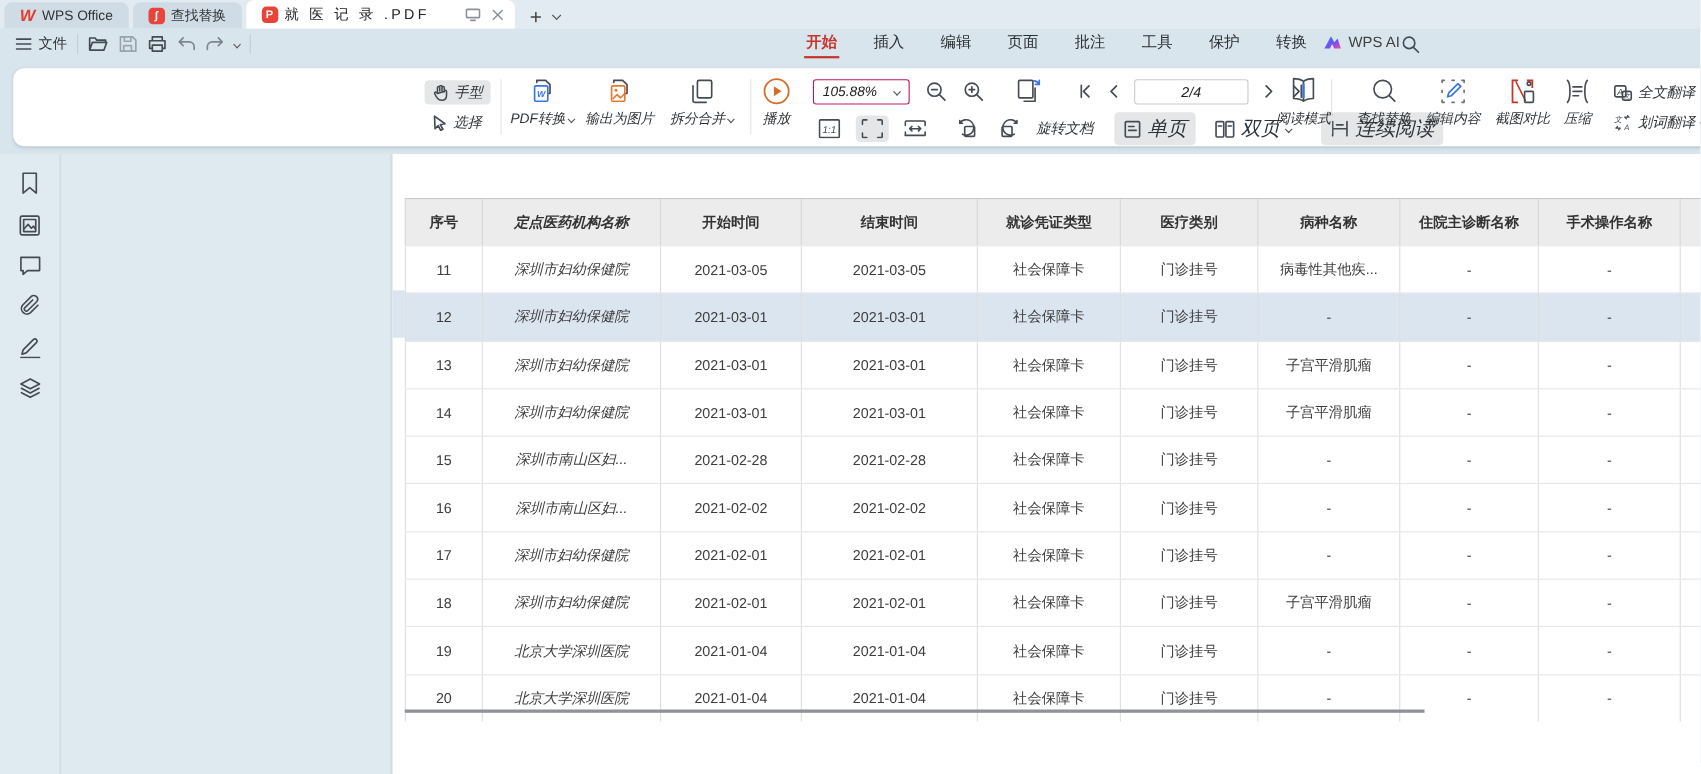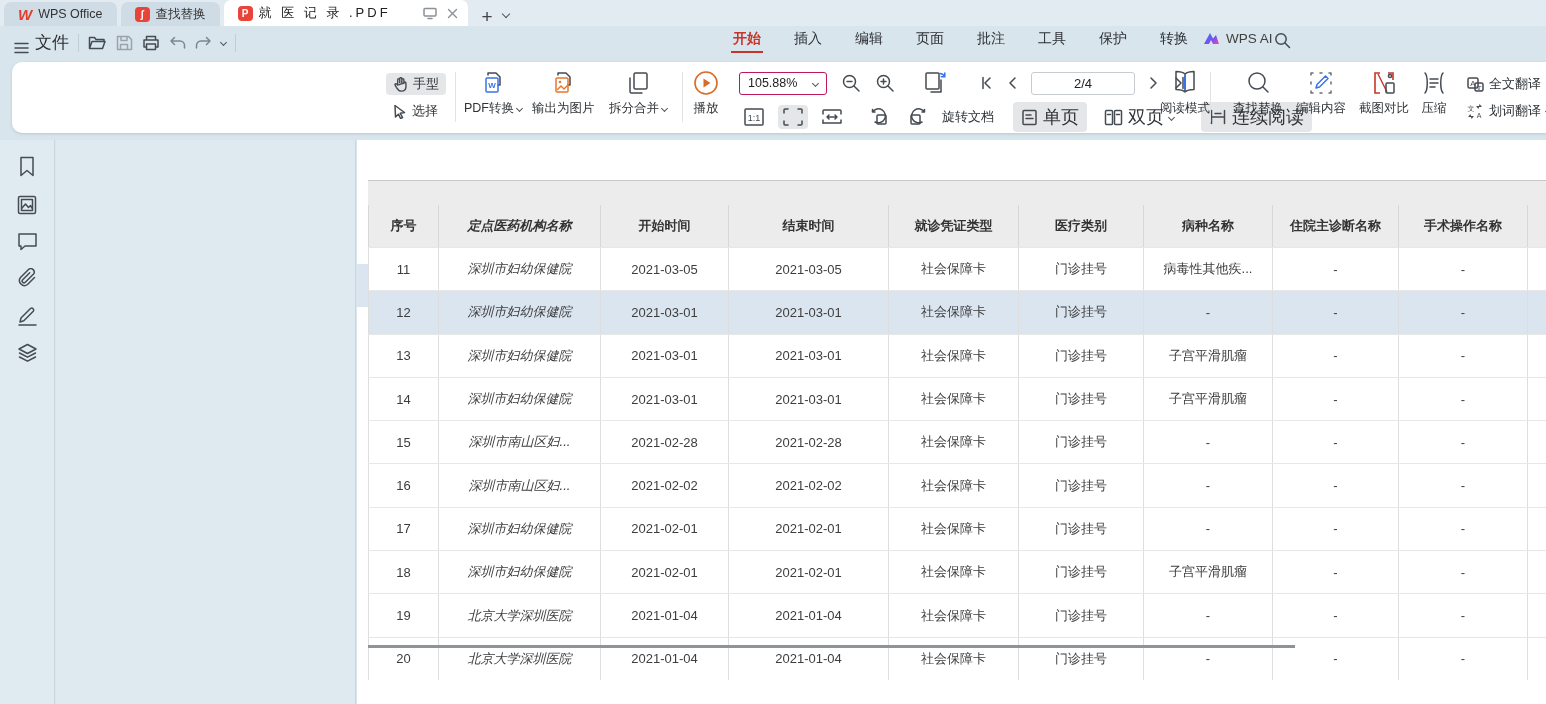--- a/index.html
+++ b/index.html
@@ -16,31 +16,31 @@
   .sq-icon { width:15px; height:15px; border-radius:4px; background:#e8443a; color:#fff; font-size:10px; font-weight:700; display:flex; align-items:center; justify-content:center; }
   .doc-label { letter-spacing:3px; font-size:13px; color:#222; }
   .tab-tools { display:flex; align-items:center; gap:10px; margin-left:26px; color:#8a9198; }
   .newtab { font-size:19px; color:#444; margin-left:14px; line-height:1; }
   .chv { width:6px; height:6px; border-right:1.3px solid #555; border-bottom:1.3px solid #555; transform:rotate(45deg); display:inline-block; }
   .chv.sm { width:5px; height:5px; }
 
   
   #menubar { position:absolute; left:0; top:26px; width:100%; height:32px; }
   .file-group { position:absolute; left:14px; top:5px; display:flex; align-items:center; gap:9px; }
-  .file-btn { display:flex; align-items:flex-end; gap:6px; font-size:17px; color:#2b2f33; }
+  .file-btn { display:flex; align-items:center; gap:6px; font-size:13px; color:#2b2f33; }
   .vsep { width:1px; height:18px; background:#c2cdd4; }
   .qicon { display:flex; align-items:center; }
   #menus { position:absolute; left:731px; top:0; height:32px; display:flex; align-items:flex-start; gap:29px; }
   .menu-item { font-size:14px; color:#2b2f33; padding:4px 2px; }
   .menu-item.active { color:#c63529; font-weight:700; border-bottom:2.5px solid #c63529; padding-bottom:3px; }
   #wpsai { position:absolute; left:1203px; top:5px; display:flex; gap:6px; font-size:13.5px; color:#404040; }
   #menu-search { position:absolute; left:1274px; top:6px; }
 
   
-  #toolbar { position:absolute; left:12px; top:62px; right:0; height:71px; background:#fff; border-radius:10px 0 0 10px; box-shadow:0 1px 3px rgba(90,110,125,.25); }
+  #toolbar { position:absolute; left:12px; top:62px; right:0; height:71px; background:#fff; border-radius:10px 0 0 10px; box-shadow:0 1px 3px rgba(90,110,125,.25);font-style:italic; }
   .tseg { position:absolute; top:0; height:71px; display:flex; flex-direction:column; justify-content:center; gap:5px; }
   .tsep { position:absolute; top:10px; width:1px; height:50px; background:#e0e4e7; }
   .stack-btn { display:flex; align-items:center; gap:5px; font-size:13px; color:#2f3337; padding:2px 7px; border-radius:4px; white-space:nowrap; }
   .stack-btn.sel { background:#e4e6e8; }
   .bigbtn { position:absolute; top:8px; display:flex; flex-direction:column; align-items:center; gap:4px; font-size:12.5px; color:#2f3337; white-space:nowrap; }
   .bigbtn .lbl { display:flex; align-items:center; gap:3px; }
   .rowtop { position:absolute; top:9px; display:flex; align-items:center; }
   .rowbot { position:absolute; top:40px; display:flex; align-items:center; }
   .zoombox { width:88px; height:23px; border:1px solid #be185d; border-radius:3px; background:#fff; display:flex; align-items:center; justify-content:space-between; padding:0 8px; font-size:12.5px; color:#222; }
   .pagebox { width:104px; height:23px; border:1px solid #c7ccd1; border-radius:3px; background:#fff; display:flex; align-items:center; justify-content:center; font-size:13px; color:#222; }
@@ -51,21 +51,21 @@
 
   
   #bodyarea { position:absolute; left:0; top:140px; width:1546px; height:564px; }
   #iconstrip { position:absolute; left:0; top:0; width:55px; height:564px; background:#e0ebf1; border-right:1px solid #ccd8de; display:flex; flex-direction:column; align-items:center; padding-top:16px; gap:17px; }
   #sidepanel { position:absolute; left:56px; top:0; width:300px; height:564px; background:#dfeaf0; border-right:1px solid #ccd6dc; }
   #docarea { position:absolute; left:357px; top:0; width:1189px; height:564px; background:#ffffff; }
 
   
   #dtable { position:absolute; left:11px; top:40px; }
   .thead { display:flex; background:#ececec; border-top:1px solid #c8c8c8; }
-  .th { height:42px; display:flex; align-items:center; justify-content:center; font-weight:700; font-size:13px; color:#333; border-left:1px solid #d7d7d7;margin-top:24px; }
+  .th { height:42px; display:flex; align-items:center; justify-content:center; font-weight:700; font-size:13px; color:#333; border-left:1px solid #d7d7d7; }
   .trow { display:flex; border-top:1px solid #e7e7e7; }
   .trow.hl { background:#dbe5f0; }
   .td { height:42.3px; display:flex; align-items:center; justify-content:center; font-size:13px; color:#3d3d3d; border-left:1px solid #dedede; white-space:nowrap; overflow:hidden; }
   .c0{width:70px;} .c1{width:162px;font-style:italic;} .c2{width:128px;} .c3{width:160px;} .c4{width:130px;}
   .c5{width:125px;} .c6{width:129px;} .c7{width:126px;} .c8{width:129px;} .c9{width:19px;}
   #hl-ext { position:absolute; left:0; top:124.3px; width:11px; height:42.3px; background:#dbe5f0; }
   #tbl-bottom { position:absolute; left:11px; top:505px; width:927px; height:2.5px; background:#8e9398; }
 
   svg { display:block; }
   .ic { stroke:#454b52; stroke-width:1.5; fill:none; stroke-linecap:round; stroke-linejoin:round; }

